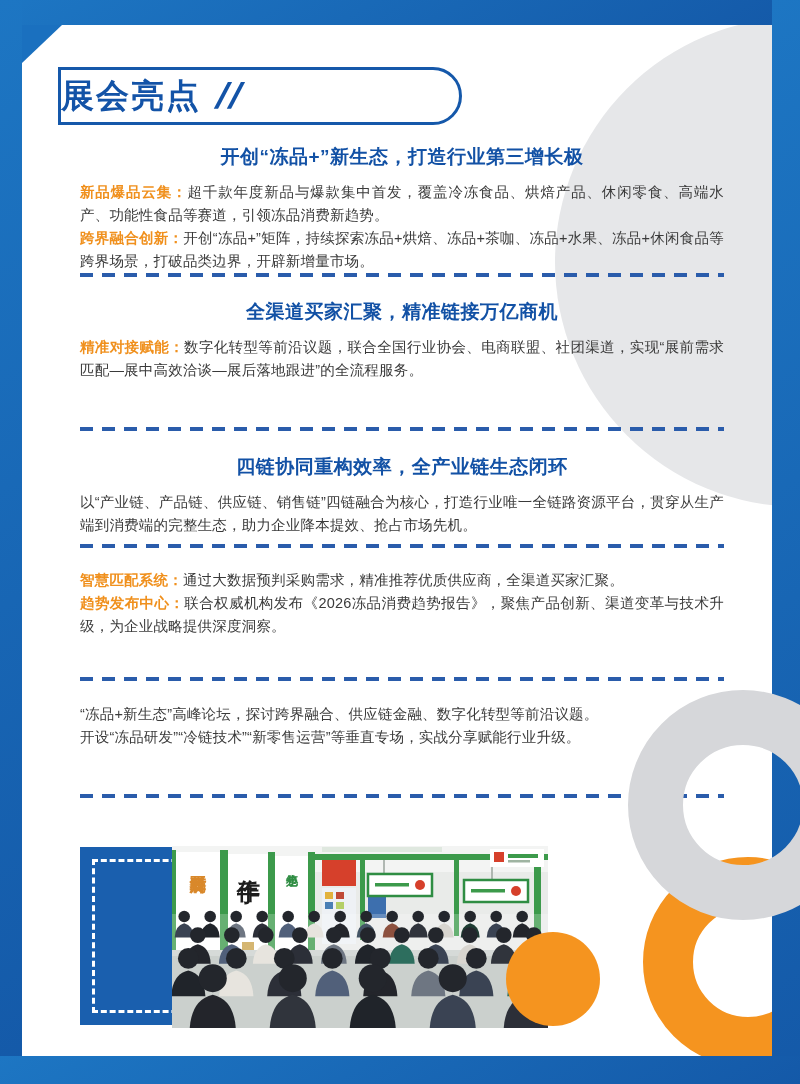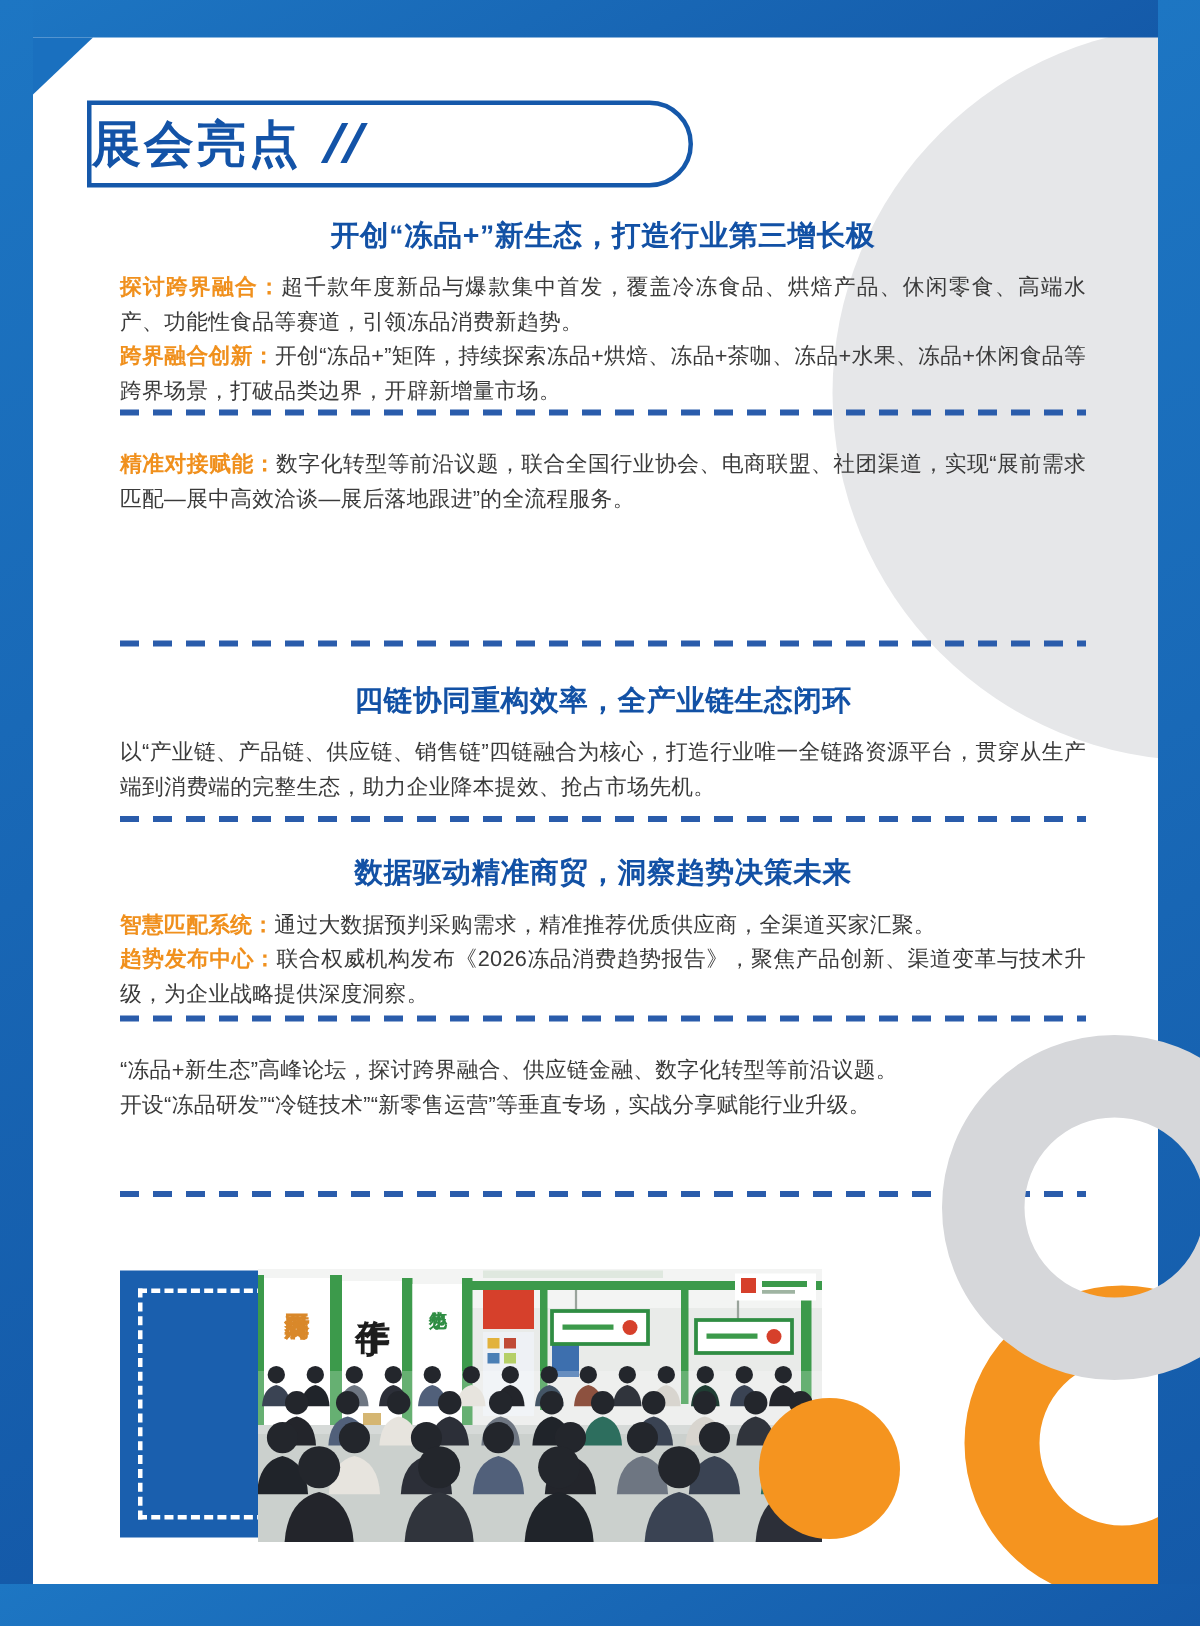--- a/index.html
+++ b/index.html
@@ -57,38 +57,38 @@
   <div class="orange-ring"></div>
   <div class="orange-circle"></div>
 
   <div class="badge">
     <span class="badge-text">展会亮点</span>
     <span class="badge-slashes">//</span>
   </div>
 
   <section class="sec" style="top:144px">
     <h2>开创“冻品+”新生态，打造行业第三增长极</h2>
-    <p><span class="lbl">探讨跨界融合：</span><span>超千款年度新品与爆款集中首发，覆盖冷冻食品、烘焙产品、休闲零食、高端水产、功能性食品等赛道，引领冻品消费新趋势。</span></p>
+    <p><span class="lbl">新品爆品云集：</span><span>超千款年度新品与爆款集中首发，覆盖冷冻食品、烘焙产品、休闲零食、高端水产、功能性食品等赛道，引领冻品消费新趋势。</span></p>
     <p><span class="lbl">跨界融合创新：</span><span>开创“冻品+”矩阵，持续探索冻品+烘焙、冻品+茶咖、冻品+水果、冻品+休闲食品等跨界场景，打破品类边界，开辟新增量市场。</span></p>
   </section>
   <div class="dashes" style="top:273px"></div>
 
   <section class="sec" style="top:299px">
+    <h2>全渠道买家汇聚，精准链接万亿商机</h2>
     <p><span class="lbl">精准对接赋能：</span><span>数字化转型等前沿议题，联合全国行业协会、电商联盟、社团渠道，实现“展前需求匹配—展中高效洽谈—展后落地跟进”的全流程服务。</span></p>
   </section>
   <div class="dashes" style="top:427px"></div>
 
   <section class="sec" style="top:454px">
     <h2>四链协同重构效率，全产业链生态闭环</h2>
     <p><span>以“产业链、产品链、供应链、销售链”四链融合为核心，打造行业唯一全链路资源平台，贯穿从生产端到消费端的完整生态，助力企业降本提效、抢占市场先机。</span></p>
   </section>
   <div class="dashes" style="top:544px"></div>
 
   <section class="sec" style="top:569px">
-    <h2>数据驱动精准商贸，洞察趋势决策未来</h2>
     <p><span class="lbl">智慧匹配系统：</span><span>通过大数据预判采购需求，精准推荐优质供应商，全渠道买家汇聚。</span></p>
     <p><span class="lbl">趋势发布中心：</span><span>联合权威机构发布《2026冻品消费趋势报告》，聚焦产品创新、渠道变革与技术升级，为企业战略提供深度洞察。</span></p>
   </section>
   <div class="dashes" style="top:677px"></div>
 
   <section class="sec" style="top:703px">
     <p><span>“冻品+新生态”高峰论坛，探讨跨界融合、供应链金融、数字化转型等前沿议题。</span></p>
     <p><span>开设“冻品研发”“冷链技术”“新零售运营”等垂直专场，实战分享赋能行业升级。</span></p>
   </section>
   <div class="dashes" style="top:794px"></div>

